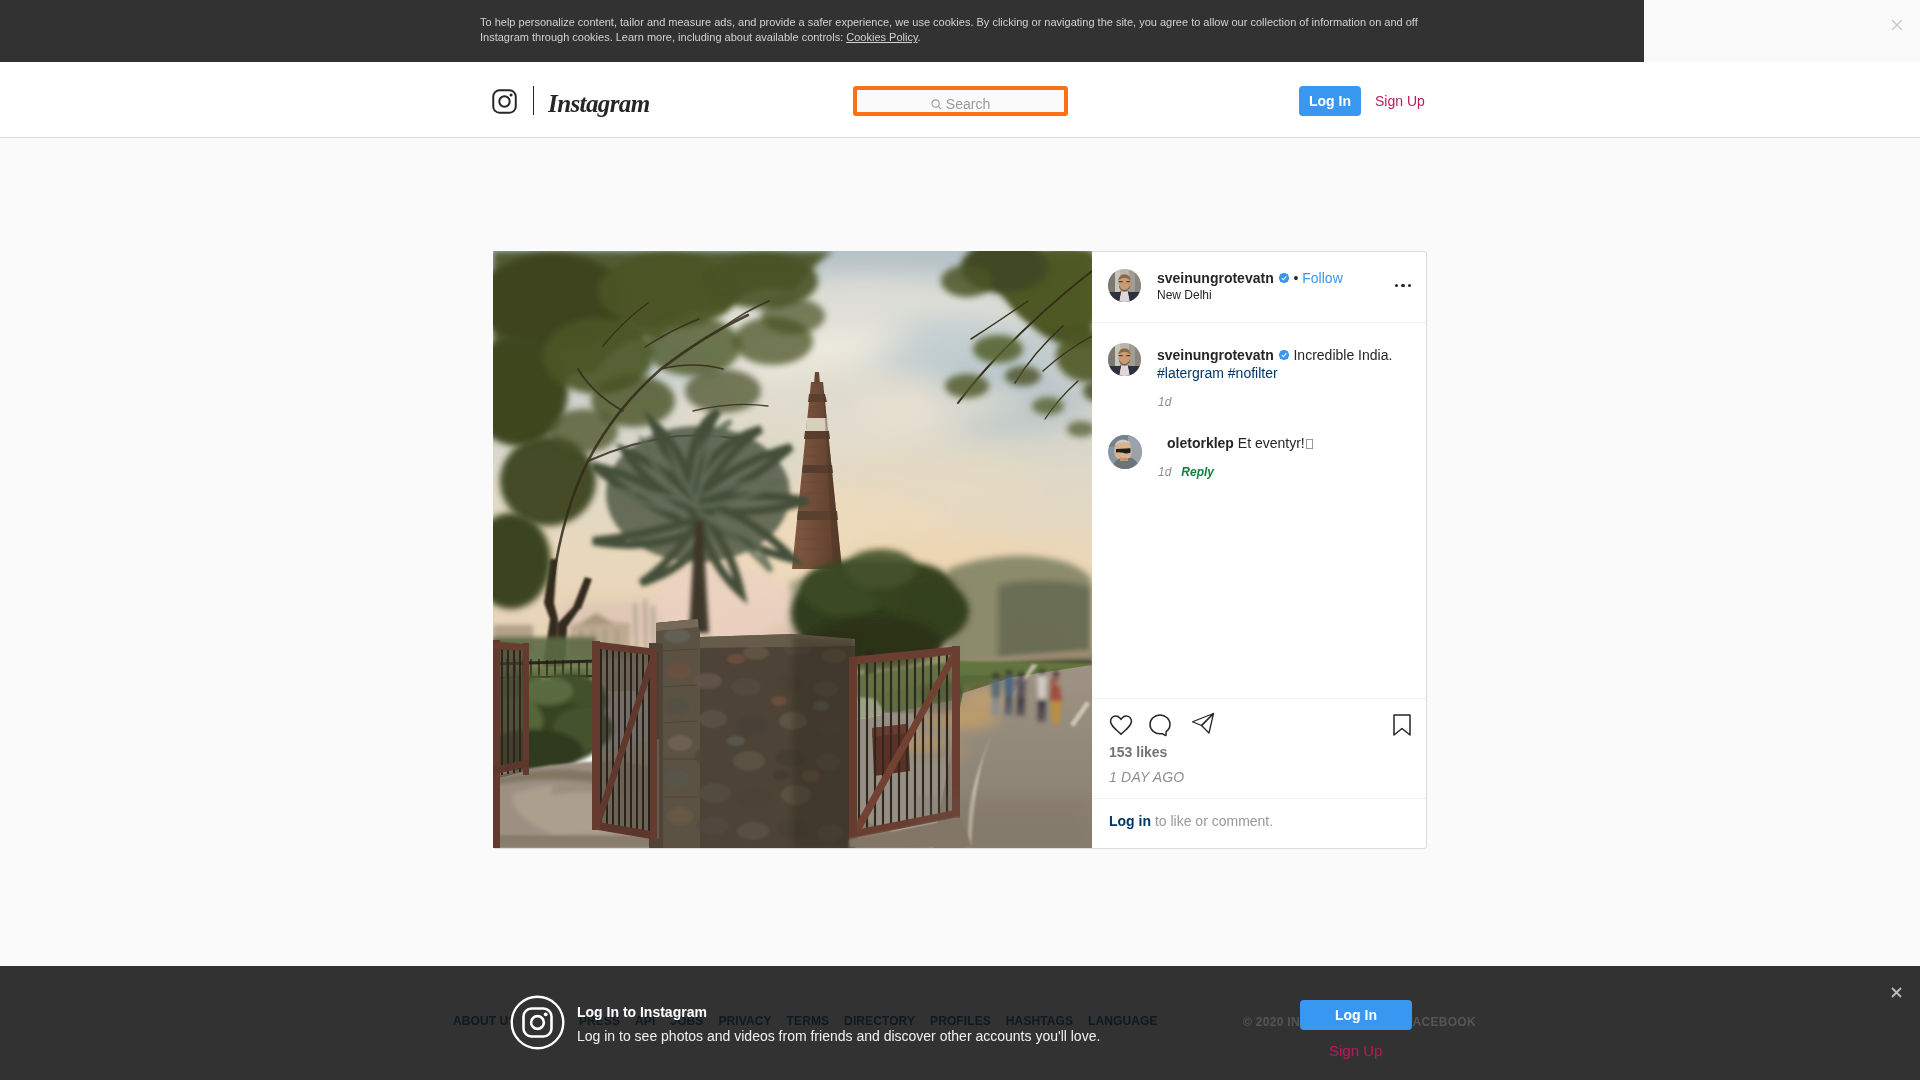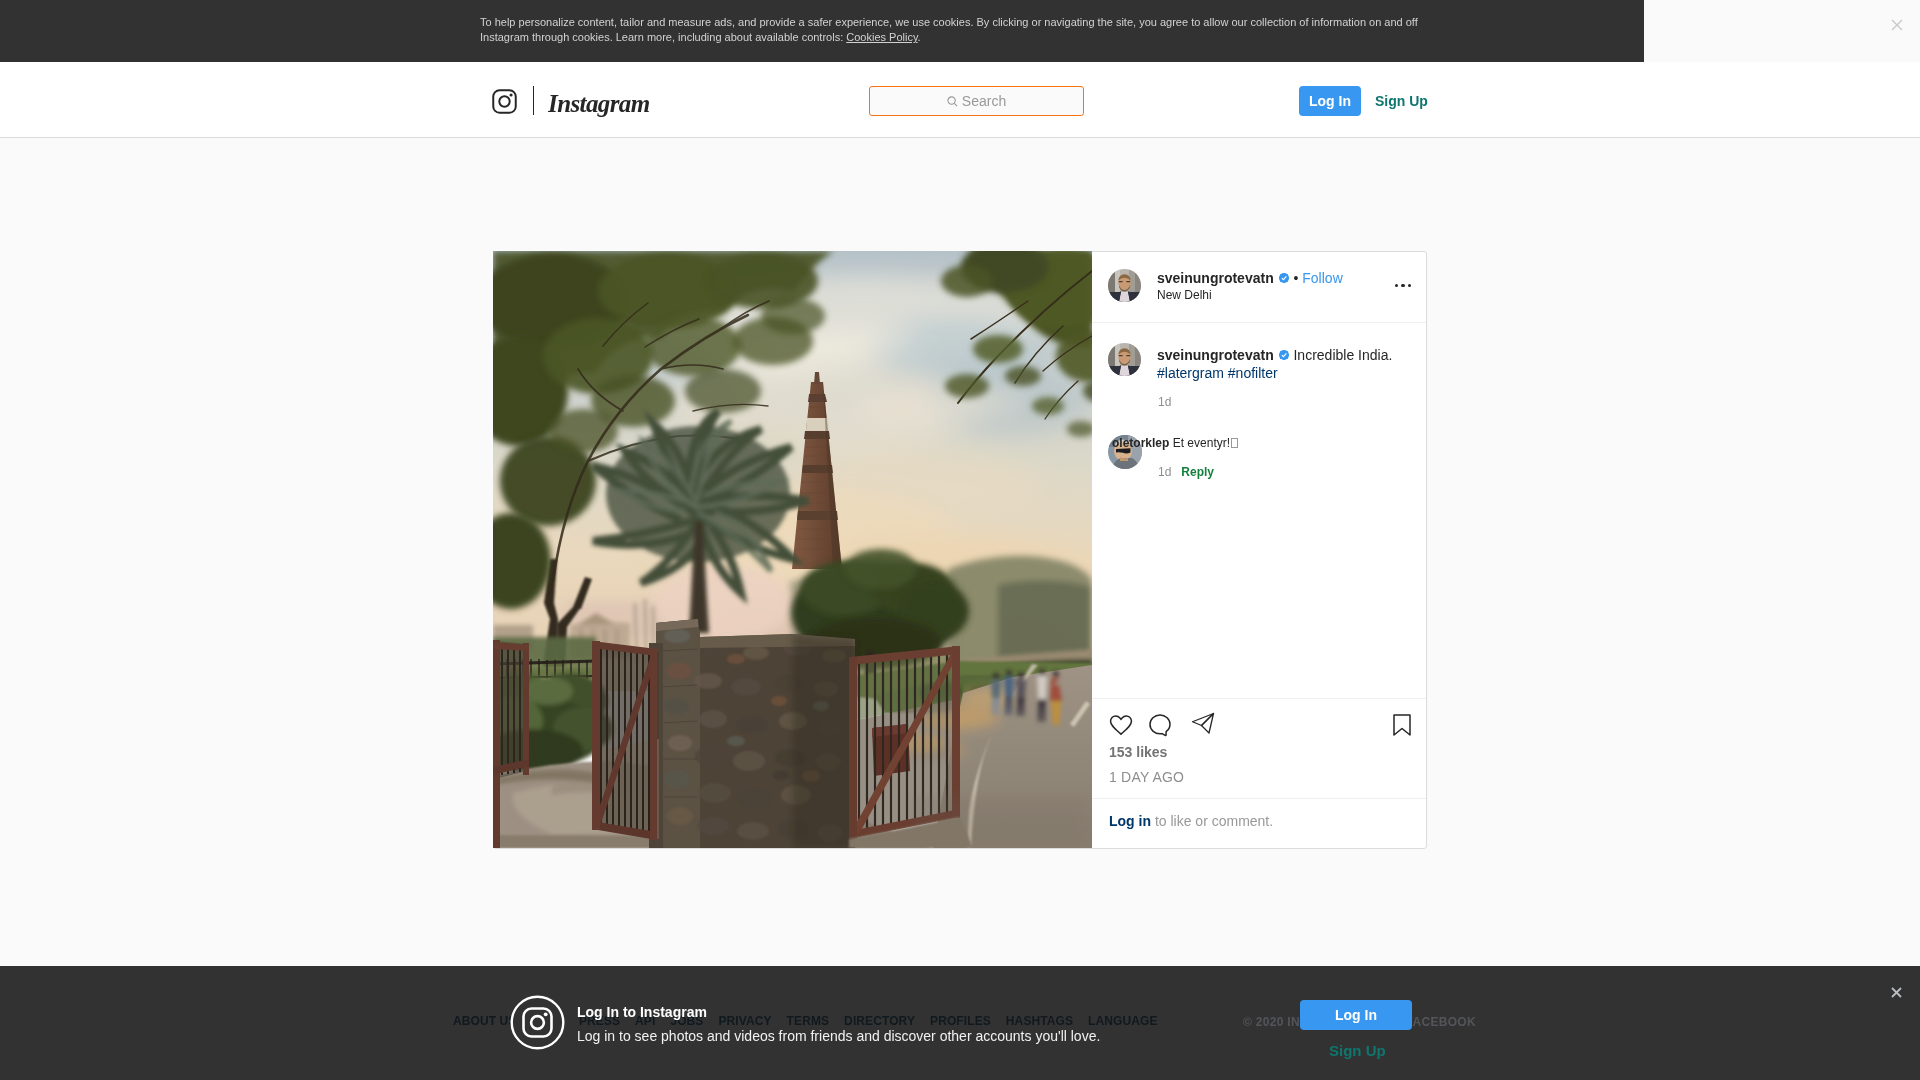--- a/index.html
+++ b/index.html
@@ -6,29 +6,29 @@
   html,body { width:1920px; height:1080px; overflow:hidden; background:#fafafa;
     font-family:"Liberation Sans", sans-serif; }
   .abs { position:absolute; }
   #cookie { position:absolute; left:0; top:0; width:1644px; height:62px; background:#323232; }
   #cookie .txt { position:absolute; left:480px; top:15px; width:960px; font-size:11px;
     line-height:15px; color:#d2d2d2; }
   #cookie .txt u { text-underline-offset:1px; }
   #nav { position:absolute; left:0; top:62px; width:1920px; height:76px; background:#fff;
     border-bottom:1px solid #dbdbdb; }
   #search { position:absolute; left:853px; top:24px; width:215px; height:30px;
-    background:#fafafa; border:1px solid #f97316; border-radius:3px; color:#999;
-    font-size:14px; text-align:center; line-height:28px;margin-left:16px; }
+    background:#fafafa; border:4px solid #f97316; border-radius:3px; color:#999;
+    font-size:14px; text-align:center; line-height:28px; }
   .btnblue { background:#3897f0; color:#fff; font-weight:bold; font-size:14px;
     border-radius:4px; text-align:center; }
-  .bluetxt { color:#0f766e; font-weight:bold; font-size:14px; }
+  .bluetxt { color:#be185d; font-weight:normal; font-size:14px; }
   #card { position:absolute; left:493px; top:251px; width:934px; height:598px;
     background:#fff; border:1px solid #dbdbdb; border-radius:3px; }
   #photo { position:absolute; left:493px; top:251px; width:599px; height:597px; z-index:2; }
-  .gray { color:#8e8e8e; }
+  .gray { color:#8e8e8e;font-style:italic; }
   .navy { color:#00376b; }
 </style>
 </head>
 <body>
 
 <div id="cookie">
   <div class="txt"><span style="white-space:nowrap">To help personalize content, tailor and measure ads, and provide a safer experience, we use cookies. By clicking or navigating the site, you agree to allow our collection of information on and off</span><br><span style="white-space:nowrap">Instagram through cookies. Learn more, including about available controls: <u>Cookies Policy</u>.</span></div>
   <svg class="abs" style="left:1891px;top:19px" width="12" height="12" viewBox="0 0 12 12">
       <path d="M1 1 L11 11 M11 1 L1 11" stroke="#c9c9c9" stroke-width="1.4"></path>
     </svg>
@@ -535,21 +535,21 @@
     <use href="#av1"></use>
   </svg>
 <div class="abs" style="left:1157px;top:346px;width:252px;font-size:14px;line-height:18px;color:#262626"><b>sveinungrotevatn</b> <svg width="10" height="10" viewBox="0 0 10 10" style="margin:0 1px">
       <use href="#vbadge"></use>
     </svg> Incredible India. <span class="navy">#latergram #nofilter</span></div>
 <div class="abs gray" style="left:1158px;top:395px;font-size:12px">1d</div>
 
 <svg class="abs" style="left:1108px;top:435px" width="34" height="34">
     <use href="#av2"></use>
   </svg>
-<div class="abs" style="left:1112px;top:434px;width:252px;font-size:12px;line-height:18px;color:#262626"><b>oletorklep</b> Et eventyr!<span style="display:inline-block;width:7px;height:10px;border:1px solid #999;margin-left:1px;vertical-align:-1px"></span></div>
+<div class="abs" style="left:1167px;top:434px;width:252px;font-size:14px;line-height:18px;color:#262626"><b>oletorklep</b> Et eventyr!<span style="display:inline-block;width:7px;height:10px;border:1px solid #999;margin-left:1px;vertical-align:-1px"></span></div>
 <div class="abs gray" style="left:1158px;top:465px;font-size:12px">1d &nbsp;&nbsp;<b style="color:#15803d">Reply</b></div>
 
 <div class="abs" style="left:1092px;top:698px;width:334px;height:1px;background:#efefef"></div>
 <svg class="abs" style="left:1109px;top:713px" width="24" height="24" viewBox="0 0 48 48">
     <path d="M34.6 6.1c5.7 0 10.3 4.6 10.3 10.3 0 7.4-6.8 13.4-17.2 22.6l-3.7 3.3-3.7-3.3C9.9 29.8 3.1 23.8 3.1 16.4 3.1 10.7 7.7 6.1 13.4 6.1c3.2 0 6.4 1.5 8.4 4l2.2 2.7 2.2-2.7c2-2.5 5.2-4 8.4-4" fill="none" stroke="#262626" stroke-width="3"></path>
   </svg>
 <svg class="abs" style="left:1148px;top:713px" width="24" height="24" viewBox="0 0 48 48">
     <g transform="scale(-1,1) translate(-48,0)">
       <path d="M24 4C12.95 4 4 12.3 4 22.5c0 5.9 3 11.2 7.7 14.6l.2 6.7c0 .8.9 1.3 1.6.9l6.7-3.4c1.2.2 2.5.3 3.8.3 11 0 20-8.3 20-18.6S35.05 4 24 4z" fill="none" stroke="#262626" stroke-width="3"></path>
     </g>

